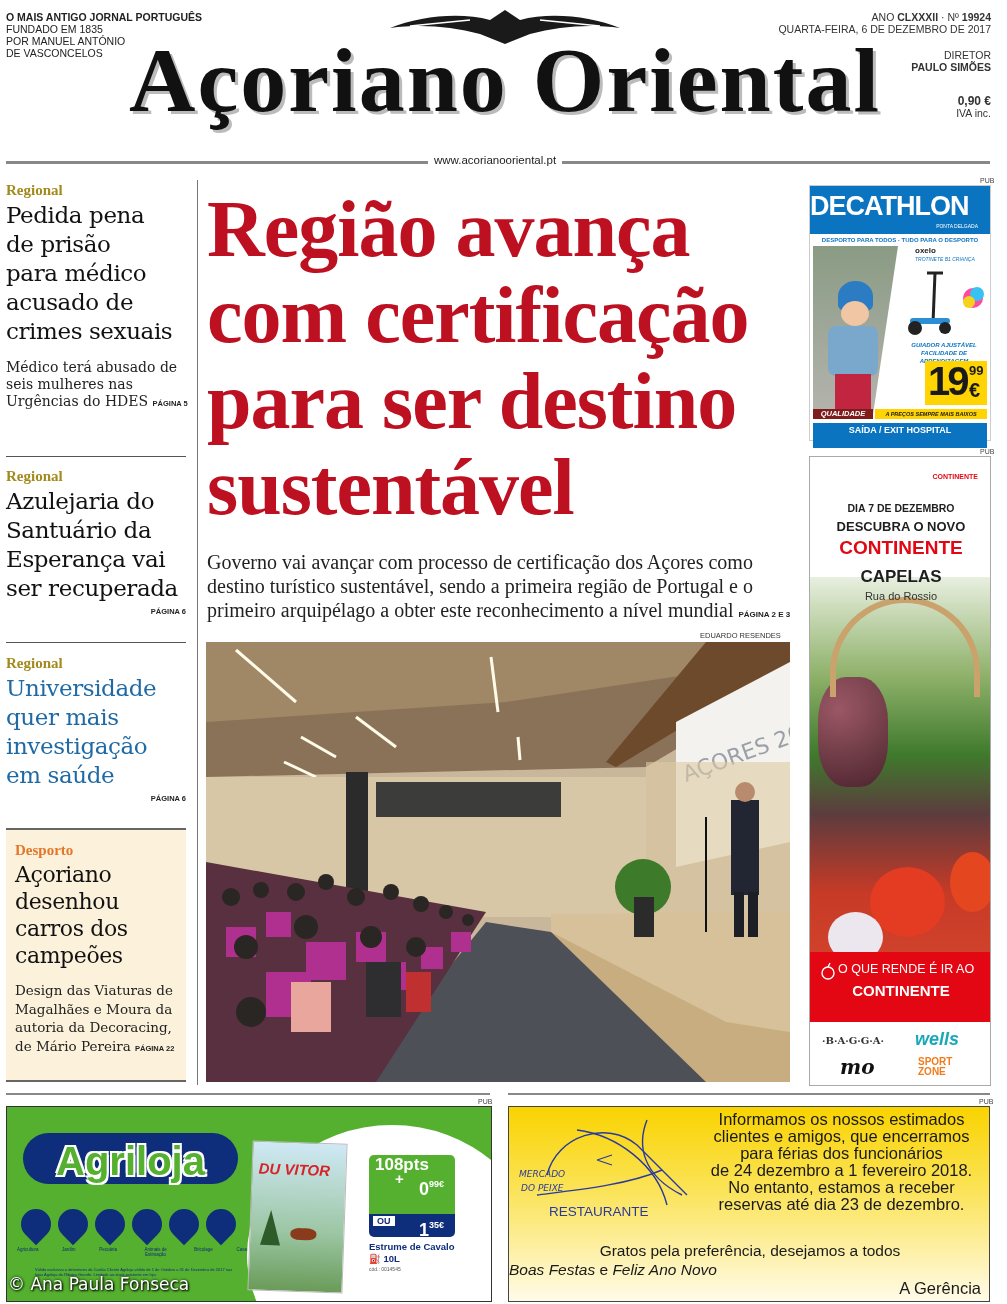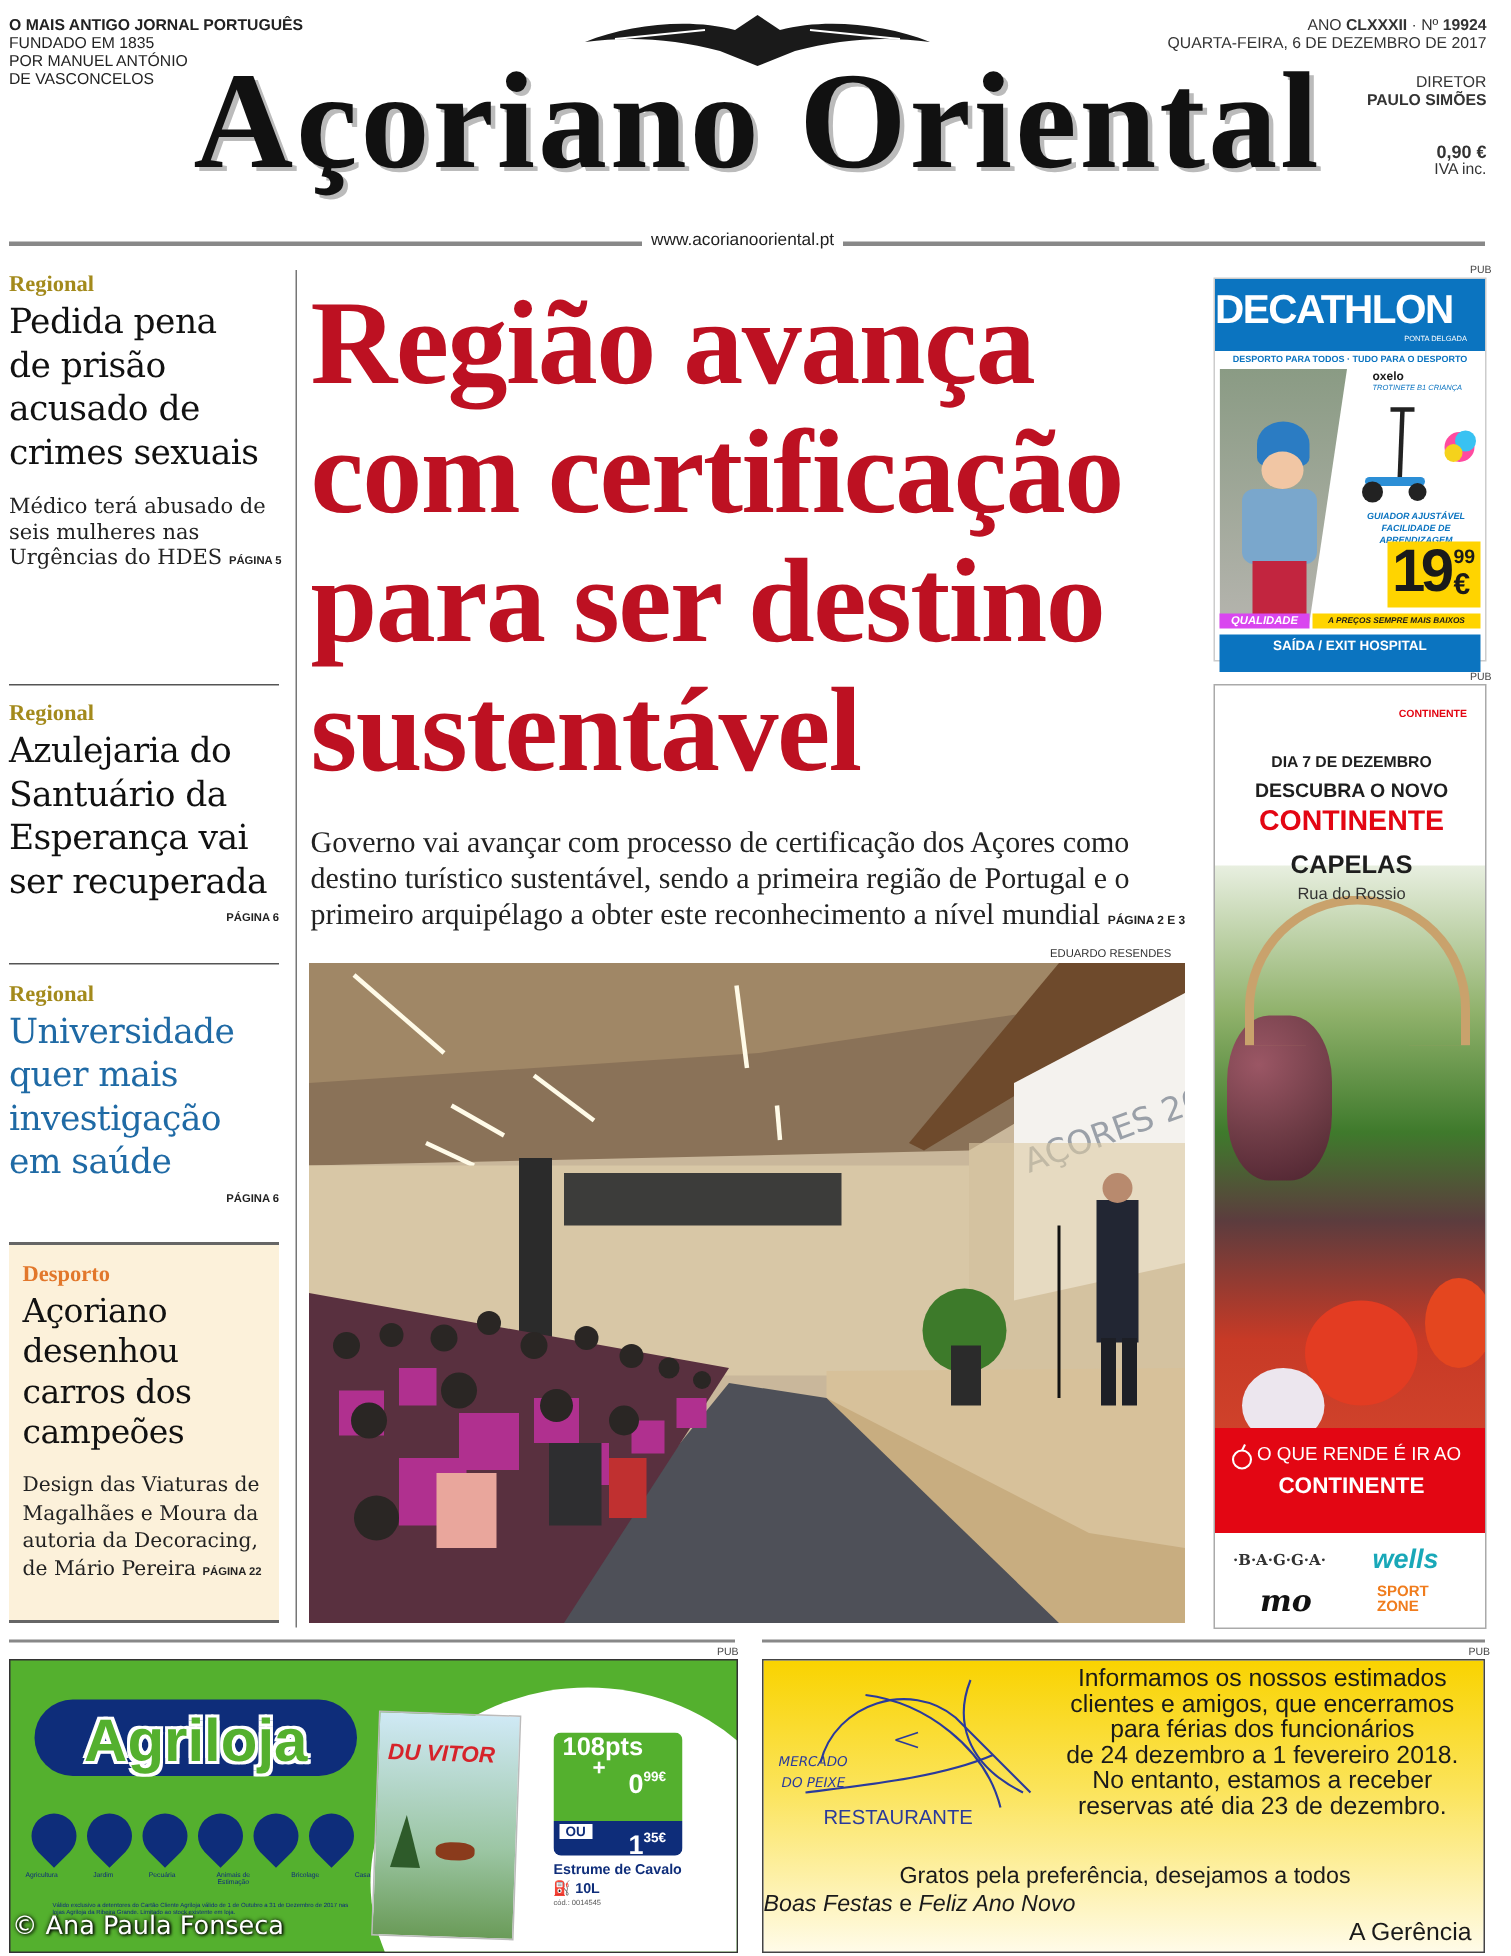--- a/index.html
+++ b/index.html
@@ -77,20 +77,21 @@
 <div class="abs mast-rule"></div>
 <div class="abs url">www.acorianooriental.pt</div>
 
 <div class="abs vrule"></div>
 
 <div class="abs" style="left:6px;top:182px;width:186px">
   <div class="kicker">Regional</div>
   <div class="lhead" style="margin-top:2px">
     <div>Pedida pena</div>
     <div>de prisão</div>
+    <div>para médico</div>
     <div>acusado de</div>
     <div>crimes sexuais</div>
   </div>
   <div class="lsub" style="margin-top:13px">
     <div>Médico terá abusado de</div>
     <div>seis mulheres nas</div>
     <div><span>Urgências do HDES</span> <span class="pg">PÁGINA 5</span></div>
   </div>
 </div>
 <div class="abs hrule" style="left:6px;top:456px;width:180px"></div>
@@ -248,21 +249,21 @@
   </svg>
   <div class="sans" style="position:absolute;left:88px;top:155px;width:92px;text-align:center;font-size:6px;font-weight:700;font-style:italic;color:#0b74c0;line-height:8px">
     <div>GUIADOR AJUSTÁVEL</div>
     <div>FACILIDADE DE APRENDIZAGEM</div>
   </div>
   <div style="position:absolute;left:115px;top:175px;width:62px;height:44px;background:#ffd400">
     <span class="sans" style="position:absolute;left:3px;top:-2px;font-weight:900;font-size:40px;letter-spacing:-3px">19</span>
     <span class="sans" style="position:absolute;left:44px;top:2px;font-weight:900;font-size:13px">99</span>
     <span class="sans" style="position:absolute;left:44px;top:18px;font-weight:900;font-size:20px">€</span>
   </div>
-  <div class="sans" style="position:absolute;left:3px;top:223px;width:60px;height:10px;background:#d946ef;color:#fff;font-size:7.5px;font-weight:900;font-style:italic;text-align:center;line-height:10px">QUALIDADE</div>
+  <div class="sans" style="position:absolute;left:3px;top:223px;width:60px;height:10px;background:#7f1d1d;color:#fff;font-size:7.5px;font-weight:900;font-style:italic;text-align:center;line-height:10px">QUALIDADE</div>
   <div class="sans" style="position:absolute;left:65px;top:223px;width:112px;height:10px;background:#ffd400;font-size:5.5px;font-weight:900;font-style:italic;text-align:center;line-height:10px">A PREÇOS SEMPRE MAIS BAIXOS</div>
   <div class="sans" style="position:absolute;left:3px;top:237px;width:174px;height:25px;background:#0b74c0;color:#fff;font-size:9px;font-weight:700;text-align:center;line-height:15px">SAÍDA / EXIT HOSPITAL</div>
 </div>
 
 <div class="abs pub" style="left:980px;top:448px">PUB</div>
 <div class="abs cont">
 
   <div style="position:absolute;left:0;top:120px;width:182px;height:395px;background:linear-gradient(#e8efe0 0%,#8fb16a 25%,#3f7a2c 45%,#5c3c3e 60%,#c73a26 80%,#d2442c 100%)">
     <div style="position:absolute;left:8px;top:100px;width:70px;height:110px;border-radius:40%;background:radial-gradient(circle at 30% 30%,#a04f67,#4c1e2e);opacity:.9"></div>
     <div style="position:absolute;left:60px;top:290px;width:75px;height:70px;border-radius:50%;background:#e33c22"></div>

